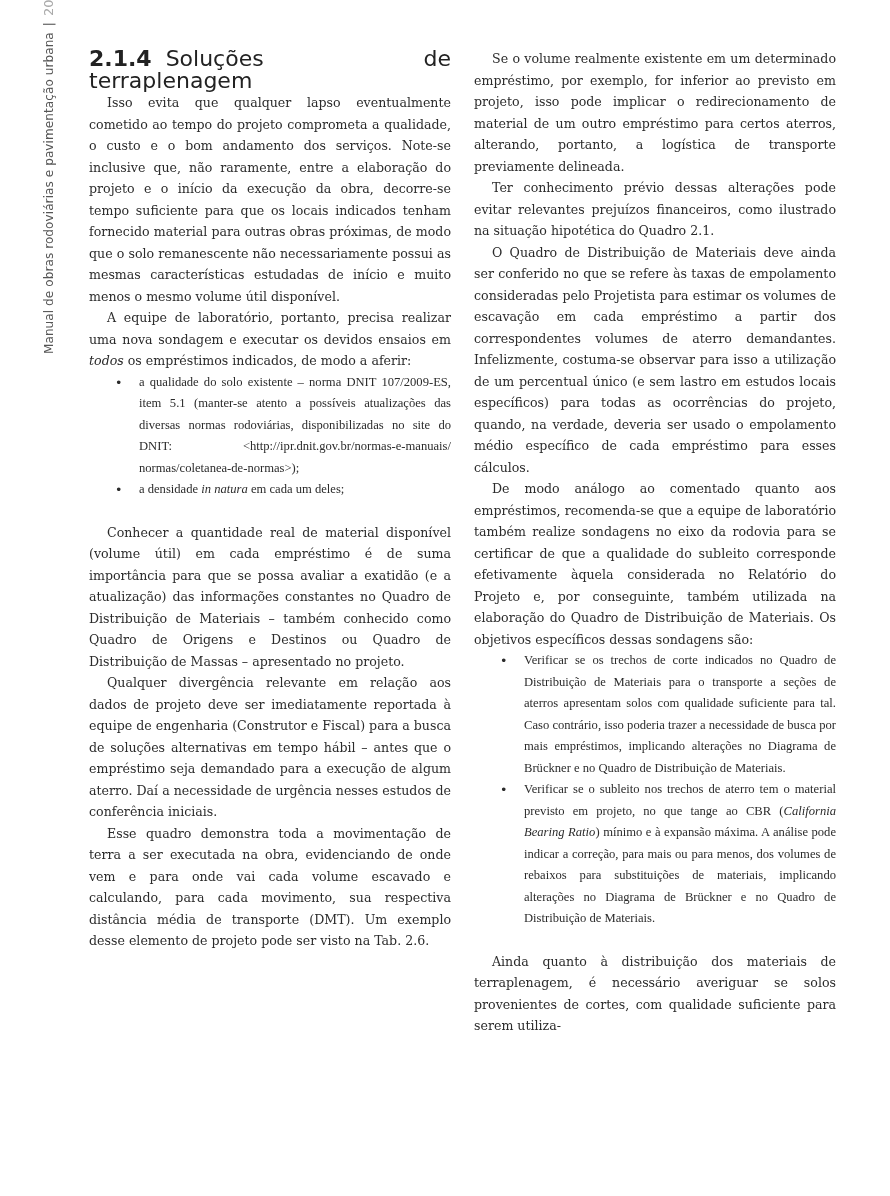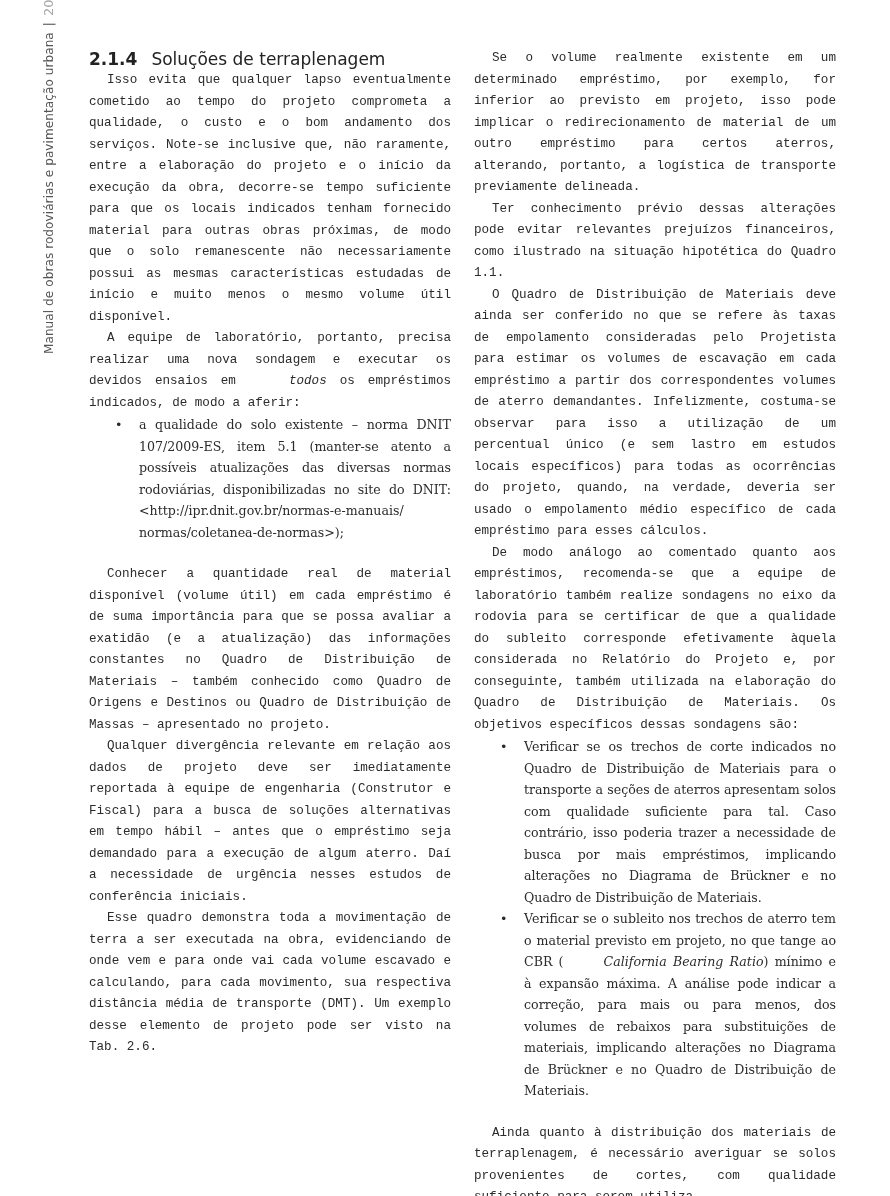--- a/index.html
+++ b/index.html
@@ -8,56 +8,57 @@
   .running-head { position:absolute; left:38px; top:48px; width:20px; height:310px; }
   .running-head .rot { position:absolute; left:0; top:0; transform-origin:0 0;
          transform: translate(3px, 306px) rotate(-90deg);
          white-space:nowrap; font-family:"DejaVu Sans", sans-serif; font-size:12px; color:#555; letter-spacing:0.1px; }
   .running-head .sep { margin:0 6px; color:#444; }
   .running-head .pnum { color:#aaa; font-size:13px; }
 
   .col { position:absolute; top:48px; width:362px; font-size:12.6px; line-height:21.5px; text-align:justify; hyphens:manual; }
   .col-left { left:89px; }
   .col-right { left:474px; }
-  p { margin:0;font-family:Liberation Mono, monospace; }
+  p { margin:0; }
   p.ind { text-indent:18px; }
-  h3 { margin:0 0 0 0; font-family:"DejaVu Sans", sans-serif; font-weight:normal; font-size:17px; line-height:22px; color:#222; }
+  h3 { margin:0 0 0 0; font-family:"DejaVu Sans", sans-serif; font-weight:normal; font-size:22px; line-height:22px; color:#222; }
   h3 .num { font-weight:bold; margin-right:14px; }
-  ul { margin:0; padding:0; list-style:none; }
+  ul { margin:0; padding:0; list-style:none;font-family:Liberation Serif, serif; }
   ul.bl { margin-left:26px; }
   ul.bl li { position:relative; padding-left:24px; }
   ul.bl li::before { content:"•"; position:absolute; left:0; top:0; font-family:"DejaVu Sans", sans-serif; }
   .gap { height:21px; }
-  em { font-style:italic;margin-left:40px; }
+  em { font-style:italic; }
 </style>
 </head>
 <body>
 
 <div class="running-head">
   <div class="rot">
     <span>Manual de obras rodoviárias e pavimentação urbana</span><span class="sep">|</span><span class="pnum">20</span>
   </div>
 </div>
 
 <div class="col col-left">
   <h3><span class="num">2.1.4</span><span>Soluções de terraplenagem</span></h3>
   <p class="ind">Isso evita que qualquer lapso eventualmente cometido ao tempo do projeto comprometa a qualidade, o custo e o bom andamento dos serviços. Note-se inclusive que, não raramente, entre a elaboração do projeto e o início da execução da obra, decorre-se tempo suficiente para que os locais indicados tenham fornecido material para outras obras próximas, de modo que o solo remanescente não necessariamente possui as mesmas características estudadas de início e muito menos o mesmo volume útil disponível.</p>
   <p class="ind"><span>A equipe de laboratório, portanto, precisa realizar uma nova sondagem e executar os devidos ensaios em </span><em>todos</em><span> os empréstimos indicados, de modo a aferir:</span></p>
   <ul class="bl">
     <li>a qualidade do solo existente – norma DNIT 107/2009-ES, item 5.1 (manter-se atento a possíveis atualizações das diversas normas rodoviárias, disponibilizadas no site do DNIT: &lt;http://ipr.dnit.gov.br/normas-e-manuais/ normas/coletanea-de-normas&gt;);</li>
+    <li><span>a densidade </span><em>in natura</em><span> em cada um deles;</span></li>
   </ul>
   <div class="gap"></div>
   <p class="ind">Conhecer a quantidade real de material disponível (volume útil) em cada empréstimo é de suma importância para que se possa avaliar a exatidão (e a atualização) das informações constantes no Quadro de Distribuição de Materiais – também conhecido como Quadro de Origens e Destinos ou Quadro de Distribuição de Massas – apresentado no projeto.</p>
   <p class="ind">Qualquer divergência relevante em relação aos dados de projeto deve ser imediatamente reportada à equipe de engenharia (Construtor e Fiscal) para a busca de soluções alternativas em tempo hábil – antes que o empréstimo seja demandado para a execução de algum aterro. Daí a necessidade de urgência nesses estudos de conferência iniciais.</p>
   <p class="ind">Esse quadro demonstra toda a movimentação de terra a ser executada na obra, evidenciando de onde vem e para onde vai cada volume escavado e calculando, para cada movimento, sua respectiva distância média de transporte (DMT). Um exemplo desse elemento de projeto pode ser visto na Tab. 2.6.</p>
 </div>
 
 <div class="col col-right">
   <p class="ind">Se o volume realmente existente em um determinado empréstimo, por exemplo, for inferior ao previsto em projeto, isso pode implicar o redirecionamento de material de um outro empréstimo para certos aterros, alterando, portanto, a logística de transporte previamente delineada.</p>
-  <p class="ind">Ter conhecimento prévio dessas alterações pode evitar relevantes prejuízos financeiros, como ilustrado na situação hipotética do Quadro 1.1.</p>
+  <p class="ind">Ter conhecimento prévio dessas alterações pode evitar relevantes prejuízos financeiros, como ilustrado na situação hipotética do Quadro 2.1.</p>
   <p class="ind">O Quadro de Distribuição de Materiais deve ainda ser conferido no que se refere às taxas de empolamento consideradas pelo Projetista para estimar os volumes de escavação em cada empréstimo a partir dos correspondentes volumes de aterro demandantes. Infelizmente, costuma-se observar para isso a utilização de um percentual único (e sem lastro em estudos locais específicos) para todas as ocorrências do projeto, quando, na verdade, deveria ser usado o empolamento médio específico de cada empréstimo para esses cálculos.</p>
   <p class="ind">De modo análogo ao comentado quanto aos empréstimos, recomenda-se que a equipe de laboratório também realize sondagens no eixo da rodovia para se certificar de que a qualidade do subleito corresponde efetivamente àquela considerada no Relatório do Projeto e, por conseguinte, também utilizada na elaboração do Quadro de Distribuição de Materiais. Os objetivos específicos dessas sondagens são:</p>
   <ul class="bl">
     <li>Verificar se os trechos de corte indicados no Quadro de Distribuição de Materiais para o transporte a seções de aterros apresentam solos com qualidade suficiente para tal. Caso contrário, isso poderia trazer a necessidade de busca por mais empréstimos, implicando alterações no Diagrama de Brückner e no Quadro de Distribuição de Materiais.</li>
     <li><span>Verificar se o subleito nos trechos de aterro tem o material previsto em projeto, no que tange ao CBR (</span><em>California Bearing Ratio</em><span>) mínimo e à expansão máxima. A análise pode indicar a correção, para mais ou para menos, dos volumes de rebaixos para substituições de materiais, implicando alterações no Diagrama de Brückner e no Quadro de Distribuição de Materiais.</span></li>
   </ul>
   <div class="gap"></div>
   <p class="ind">Ainda quanto à distribuição dos materiais de terraplenagem, é necessário averiguar se solos provenientes de cortes, com qualidade suficiente para serem utiliza-</p>
 </div>
 

